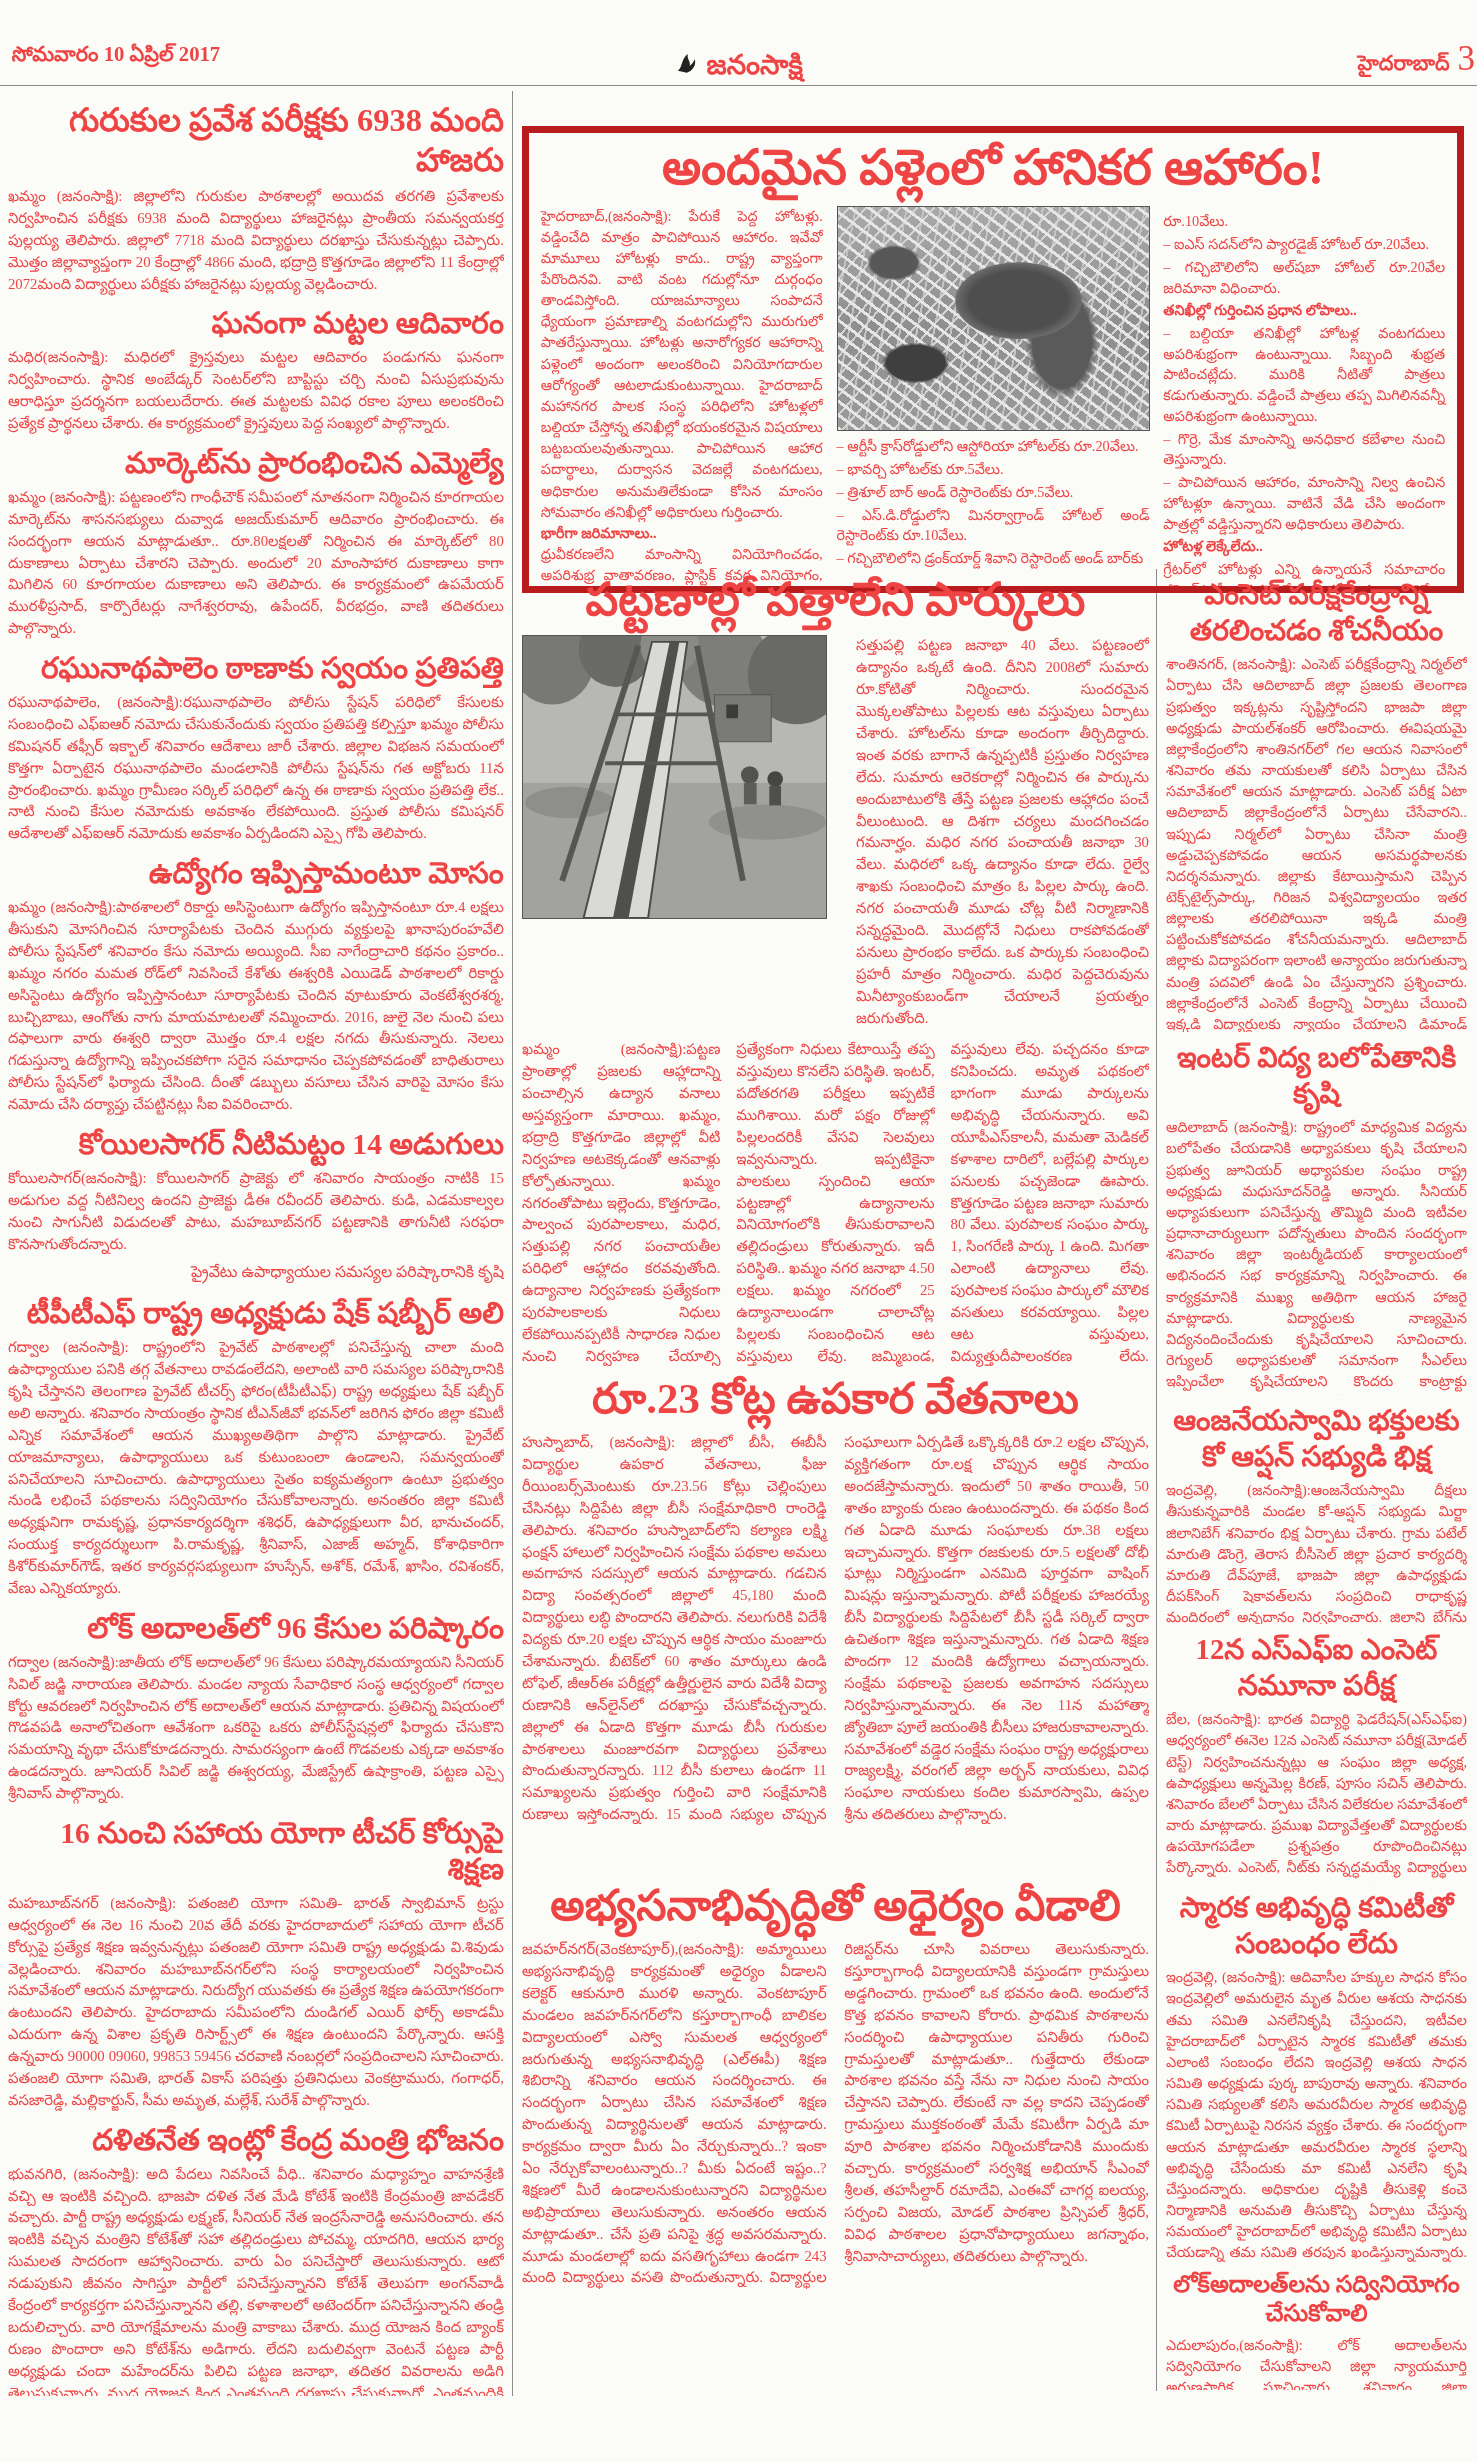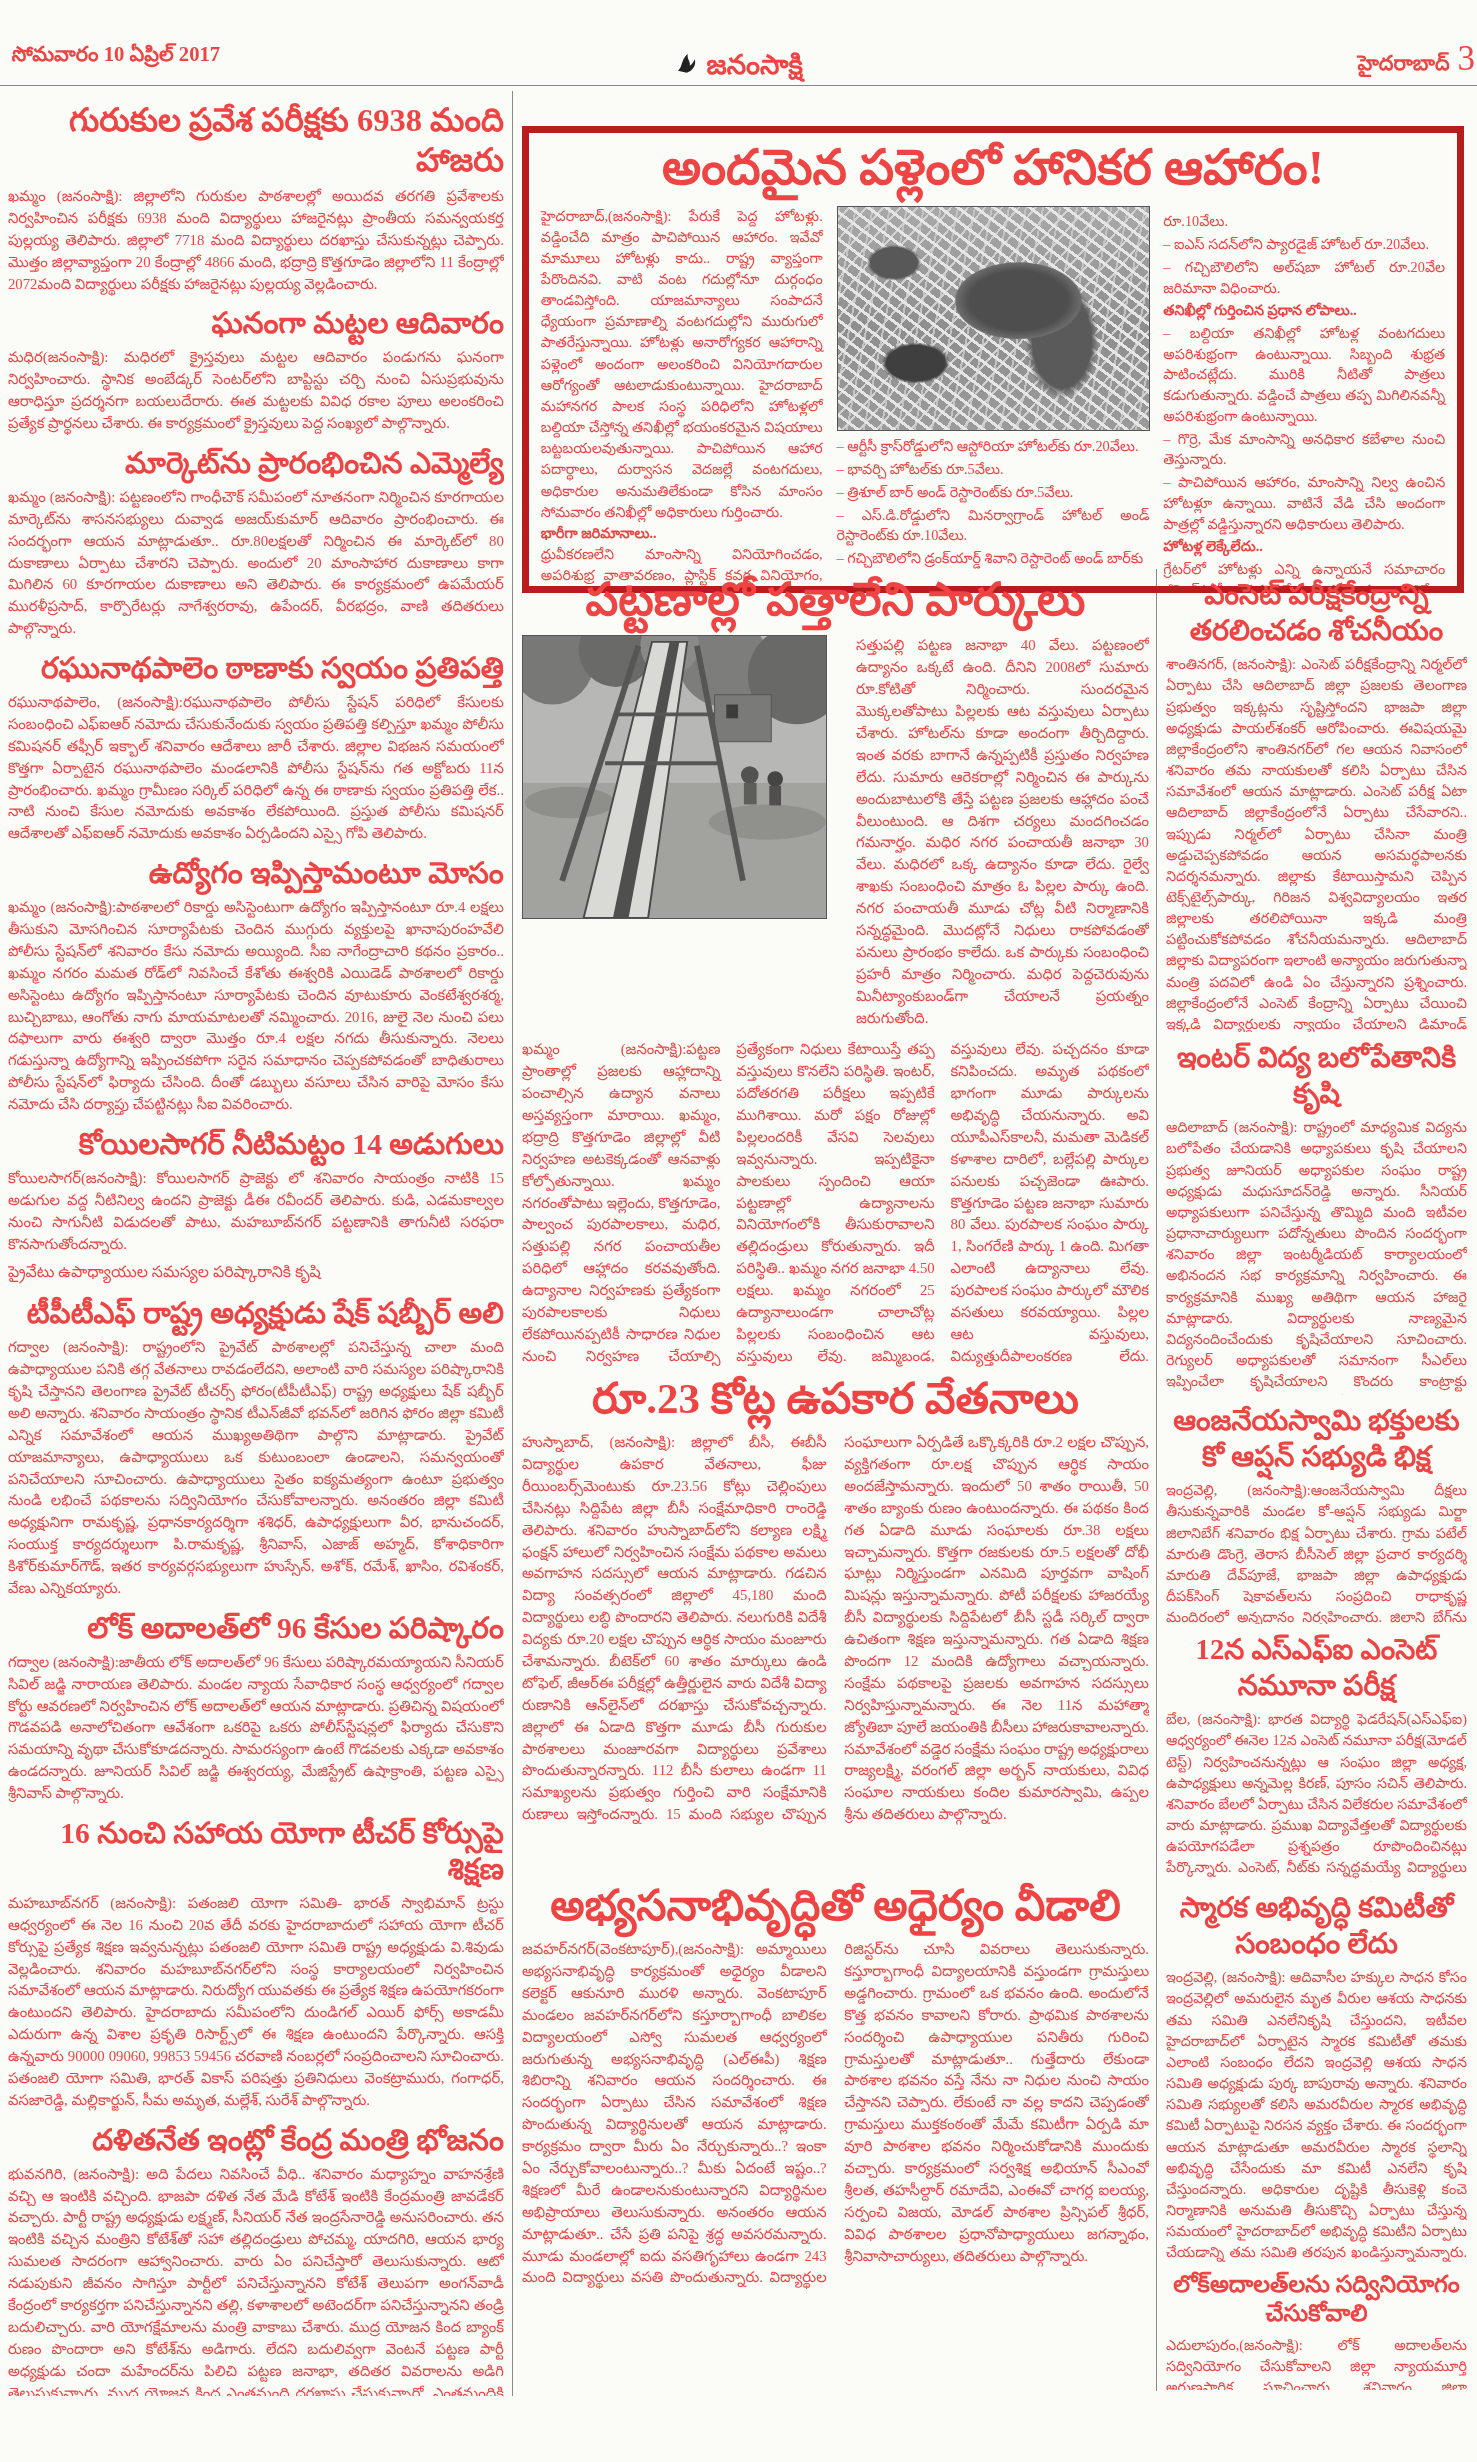--- a/index.html
+++ b/index.html
@@ -16,21 +16,21 @@
   .masthead .mlogo{display:inline-block;vertical-align:middle;margin-right:5.9px;}
   .hdr-folio{position:absolute;top:39px;right:3px;font-weight:bold;}
   .hdr-folio .city{font-size:20.7px;}
   .hdr-folio .num{font-size:35px;font-weight:normal;margin-left:7.9px;}
   .hdr-rule{position:absolute;top:85px;left:0;width:1478px;height:1px;background:#888;}
   .vrule{position:absolute;width:1px;background:#8a8a8a;}
 
   
   .body{font-size:14.8px;line-height:1.48;text-align:justify;word-break:break-word;}
   .lh{font-weight:bold;text-align:right;font-size:29.6px;line-height:1.22;margin:9.9px 0 5.9px 0;}
-  .kicker{text-align:left;font-size:15.8px;margin:7.9px 0 0 0;}
+  .kicker{text-align:right;font-size:15.8px;margin:7.9px 0 0 0;}
 
   
   #leftcol{position:absolute;left:7.9px;top:91px;width:496px;height:2305px;overflow:hidden;}
 
   
   #mainbox{position:absolute;left:522px;top:89px;width:942px;height:467px;
            border:7px solid #b91c1c;padding:3.9px 11.8px;box-sizing:border-box;overflow:hidden;margin-top:37px;}
   #mainbox h1{font-size:49px;margin:3.9px 0 9.9px 0;text-align:center;line-height:1.12;}
   .mainrow{display:flex;gap:13.8px;}
   .mcol{flex:1;min-width:0;}

